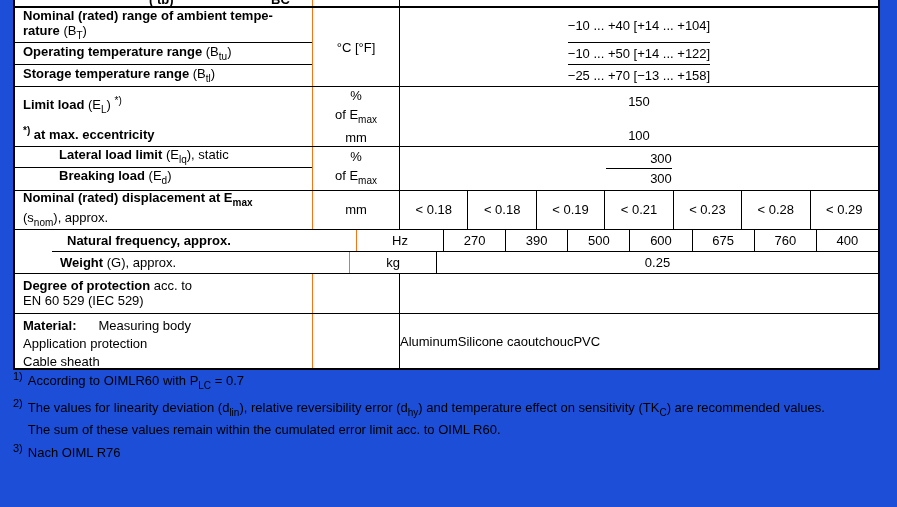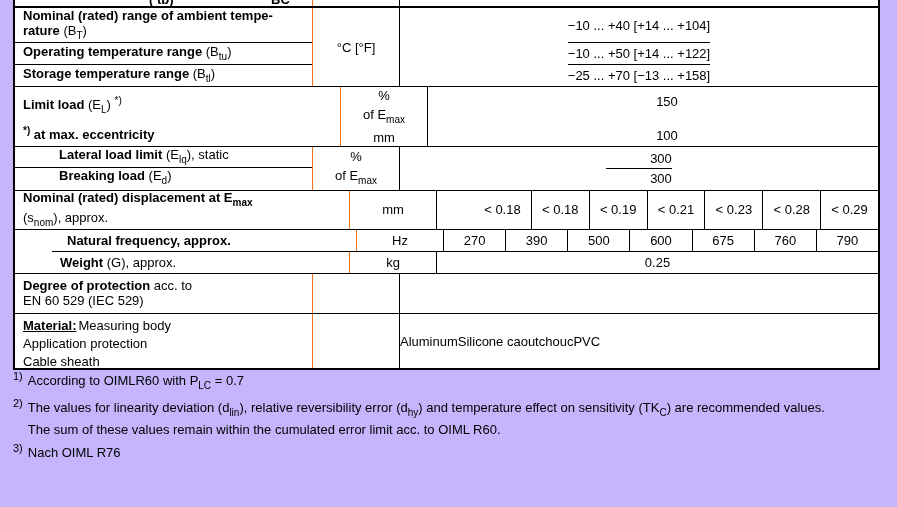--- a/index.html
+++ b/index.html
@@ -3,21 +3,21 @@
 <meta charset="utf-8">
 <style>
   * { box-sizing: border-box; margin: 0; padding: 0; }
   html, body { background: #ffffff; }
   body {
     width: 897px; height: 507px;
     font-family: "Liberation Sans", sans-serif;
     color: #000;
     font-size: 13px;
   }
-  .page { position: relative; width: 897px; height: 507px; background: #c4b5fd; overflow: hidden; }
+  .page { position: relative; width: 897px; height: 507px; background: #1d4ed8; overflow: hidden; }
 
   .spec-table {
     position: absolute; left: 13px; top: 0; width: 867px;
     border-left: 2px solid #000; border-right: 2px solid #000; border-bottom: 2px solid #000;
     background: #fff;
   }
 
   .band { display: flex; align-items: stretch; border-top: 1px solid #000; }
   .band.noline { border-top: none; }
 
@@ -39,36 +39,36 @@
   .value-cell { display: flex; align-items: center; justify-content: flex-end; text-align: center; }
 
   .h34 { height: 34px; } .h22 { height: 22px; } .h20 { height: 20px; padding-left: 44px; }
 
   .band-partial { height: 8px; border-top: none; border-bottom: 2px solid #000; }
   .partial-label { position: relative; overflow: hidden; width: 297px; }
   .partial-label .frag { position: absolute; top: -8px; font-weight: bold; white-space: nowrap; }
   .frag.f1 { left: 134px; }
   .frag.f2 { left: 256px; }
 
-  .band-limit { height: 60px; gap: 28px; }
+  .band-limit { height: 60px; }
   .limit-label { justify-content: space-between; padding-top: 6px; padding-bottom: 4px; }
   .limit-value { flex-direction: column; justify-content: space-between; padding: 7px 0 3px 0; }
 
-  .band-displacement { height: 39px; gap: 37px; }
+  .band-displacement { height: 39px; }
   .band-natfreq { height: 22px; padding-left: 44px; }
   .band-weight { height: 22px; margin-left: 37px; }
   .band-protection { height: 40px; }
   .band-material { height: 55px; }
 
   .vcells { flex: 1; display: flex; align-items: stretch; }
   .vcell { flex: 1; display: flex; align-items: center; justify-content: center; text-align: center; }
   .vcell + .vcell { border-left: 1px solid #000; }
 
   .mat-label { padding: 3px 0 0 8px; line-height: 18px; }
-  .mat-heading { font-weight: bold; margin-right: 2px; text-decoration: underline; }
+  .mat-heading { font-weight: bold; margin-right: 22px; }
   .mat-indent { }
   .mat-values { justify-content: flex-start; padding-top: 3px; line-height: 18px; }
 
   .rich { white-space: nowrap; }
   b { font-weight: bold; }
   sub { font-size: 10px; }
   sup { font-size: 10px; }
 
   .footnotes { position: absolute; left: 13px; top: 372px; width: 880px; }
   .footnote { display: flex; align-items: flex-start; margin-bottom: 5px; }
@@ -207,21 +207,21 @@
         <div class="vcell">
             <span>600</span>
           </div>
         <div class="vcell">
             <span>675</span>
           </div>
         <div class="vcell">
             <span>760</span>
           </div>
         <div class="vcell">
-            <span>790</span>
+            <span>400</span>
           </div>
       </div>
     </div>
 
     <div class="band band-weight">
       <div class="col-label label-cell">
         <span class="rich"><b>Weight</b> (G), approx.</span>
       </div>
       <div class="col-unit">
         <span>kg</span>

